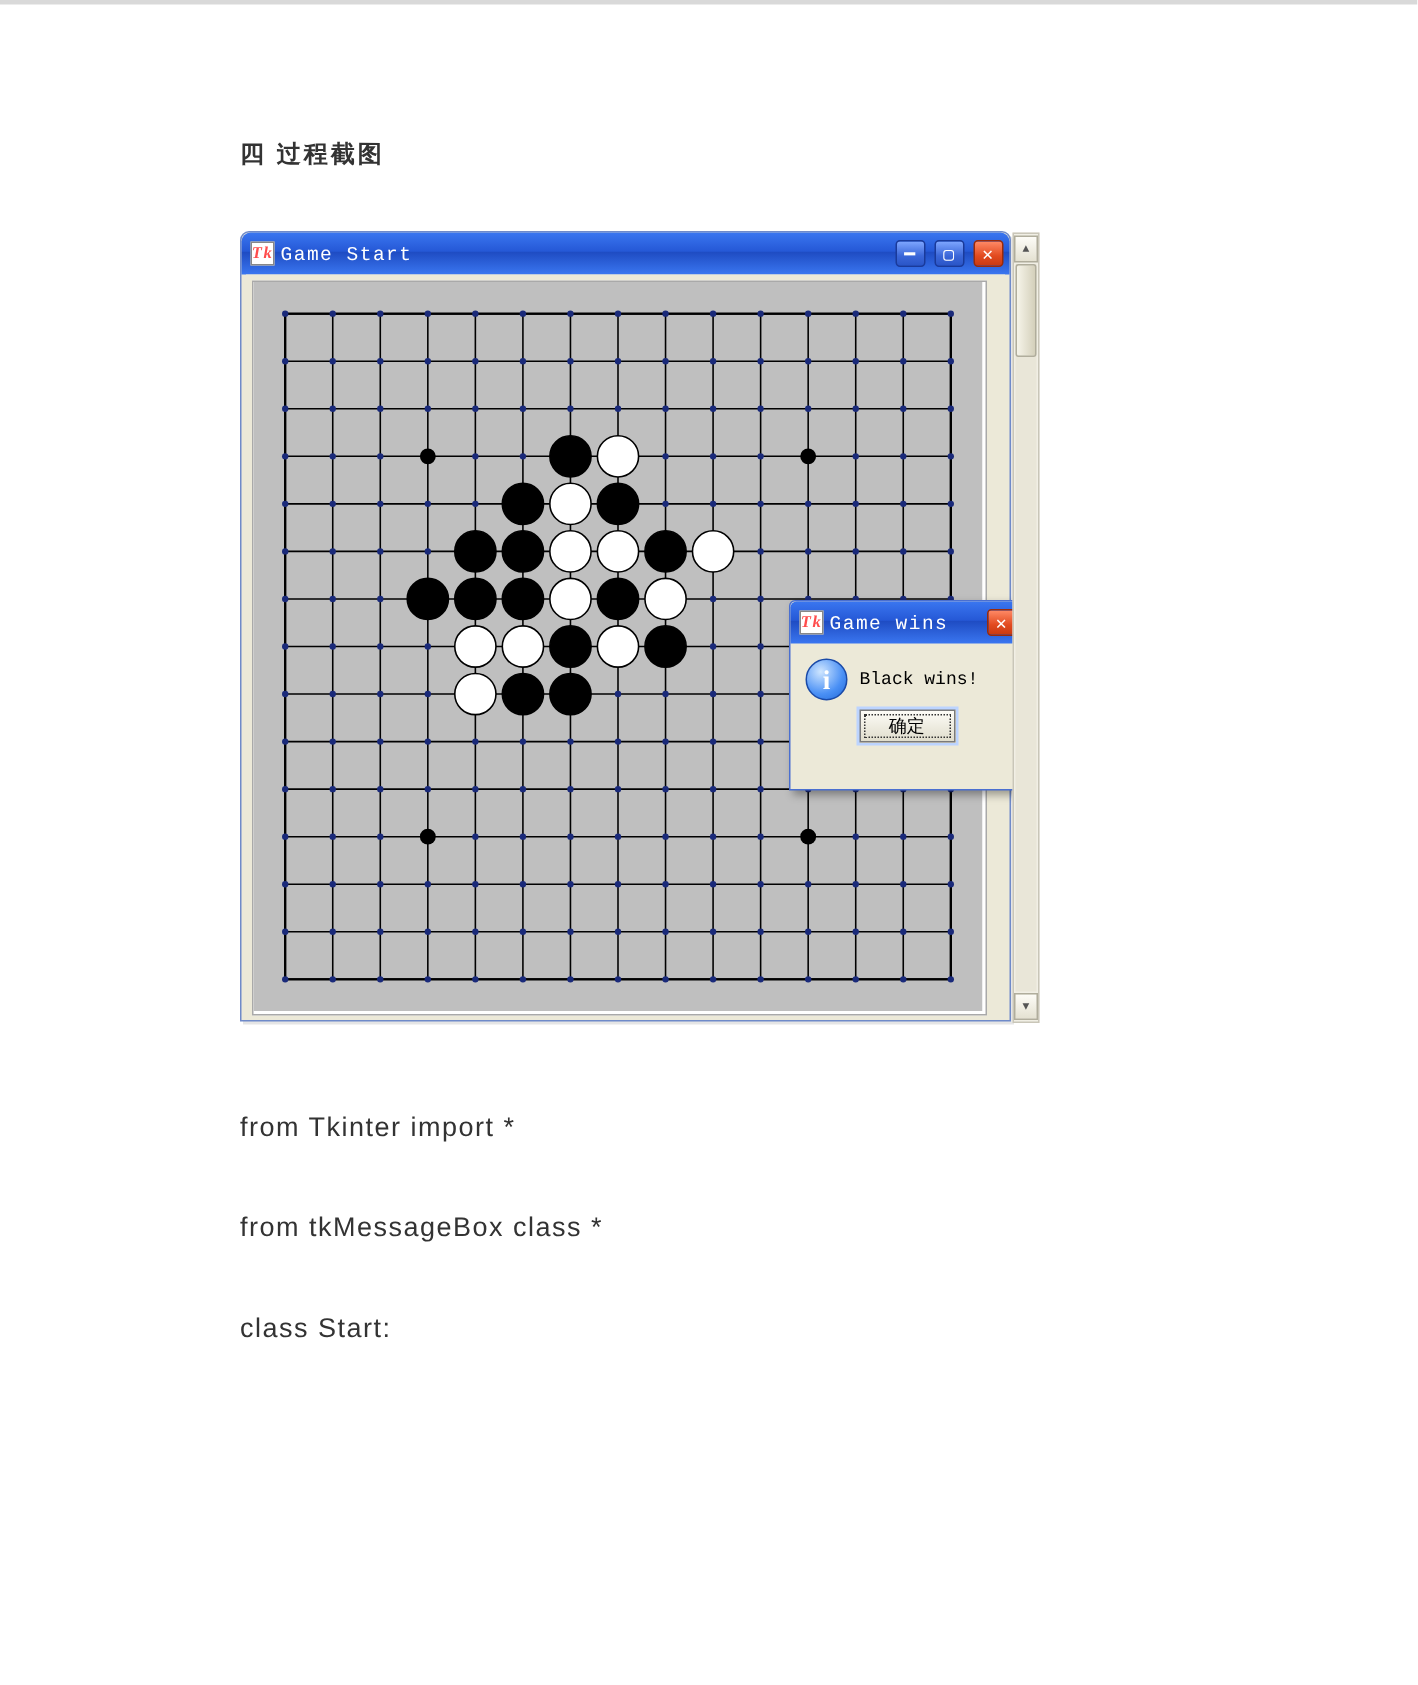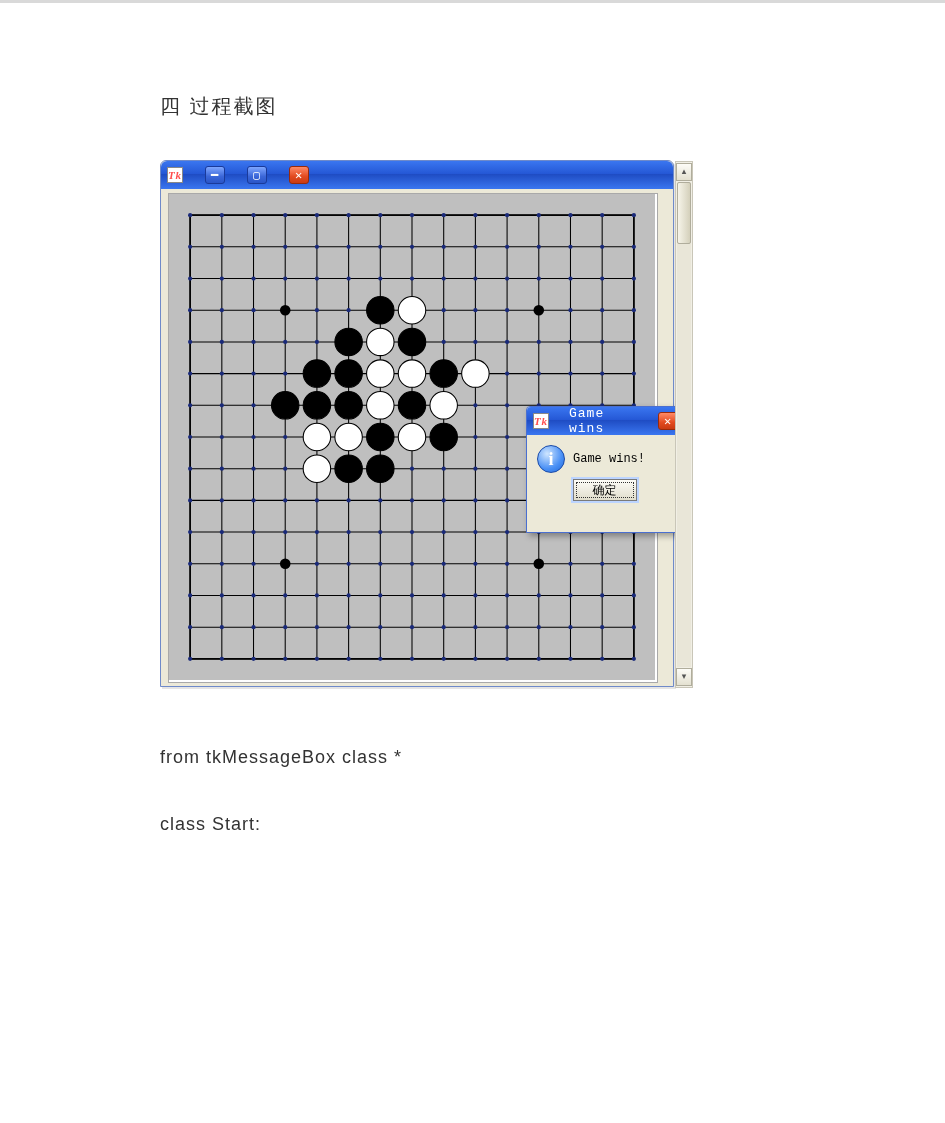--- a/index.html
+++ b/index.html
@@ -12,22 +12,22 @@
   .page {
     width: 945px;
     height: 1123px;
     background: #fff;
     position: relative;
     box-sizing: border-box;
     border-top: 3px solid #d9d9d9;
     padding: 90px 160px 0 160px;
   }
   .section-heading {
-    font-weight: 400;
-    font-size: 20px;
+    font-weight: 700;
+    font-size: 16px;
     margin: 0 0 40px 0;
     letter-spacing: 2px;
   }
   .body-line {
     font-size: 18px;
     margin: 0 0 46px 0;
     letter-spacing: 1px;
   }
 
   
@@ -42,21 +42,21 @@
     border-radius: 6px 6px 0 0;
     overflow: visible;
   }
   .xp-titlebar {
     height: 28px;
     background: linear-gradient(to bottom, #3a76f0, #2558d6 45%, #1e4bc2 46%, #3a76f0);
     border-radius: 6px 6px 0 0;
     display: flex;
     align-items: center;
     padding: 0 4px 0 6px;
-    gap: 20px;
+    gap: 4px;
     font-family: "Courier New", monospace;
     color: #fff;
     font-size: 13px;
     letter-spacing: 1px;
   }
   .tk-icon {
     font-family: "Times New Roman", serif;
     font-style: italic;
     font-weight: 700;
     color: #ff4d4d;
@@ -170,20 +170,21 @@
 </head>
 <body>
 
 <div class="page">
 
   <p class="section-heading">四 过程截图</p>
 
   <div class="xp-win">
     <div class="xp-titlebar">
       <span class="tk-icon">Tk</span>
+      <span class="xp-title-text">Game Start</span>
       <span class="xp-win-btn">━</span>
       <span class="xp-win-btn">▢</span>
       <span class="xp-win-btn close">✕</span>
     </div>
     <div class="xp-client">
       <div class="board-wrap">
         <svg class="board" id="board-svg" width="486" height="486" viewBox="0 0 460 460">
             <rect x="0" y="0" width="460" height="460" fill="#bfbfbf"></rect>
             <rect x="20" y="20" width="420" height="420" fill="none" stroke="#000" stroke-width="1.5"></rect>
             <line x1="20" y1="20" x2="440" y2="20" stroke="#000" stroke-width="1"></line>
@@ -476,32 +477,33 @@
     </div>
 
     <div class="dialog">
       <div class="xp-titlebar">
         <span class="tk-icon">Tk</span>
         <span class="xp-title-text">Game wins</span>
         <span class="xp-win-btn close">✕</span>
       </div>
       <div class="dialog-body">
         <span class="info-icon">i</span>
-        <span>Game wins!</span>
+        <span>Black wins!</span>
       </div>
       <div class="dialog-btns">
         <button class="dialog-btn">确定</button>
       </div>
     </div>
 
     <div class="figure-scroll">
       <div class="sb-btn">▴</div>
       <div class="sb-track">
         <div class="sb-thumb"></div>
       </div>
       <div class="sb-btn">▾</div>
     </div>
   </div>
 
+  <p class="body-line">from Tkinter import *</p>
   <p class="body-line">from tkMessageBox class *</p>
   <p class="body-line">class Start:</p>
 
 </div>
 
 </body></html>

